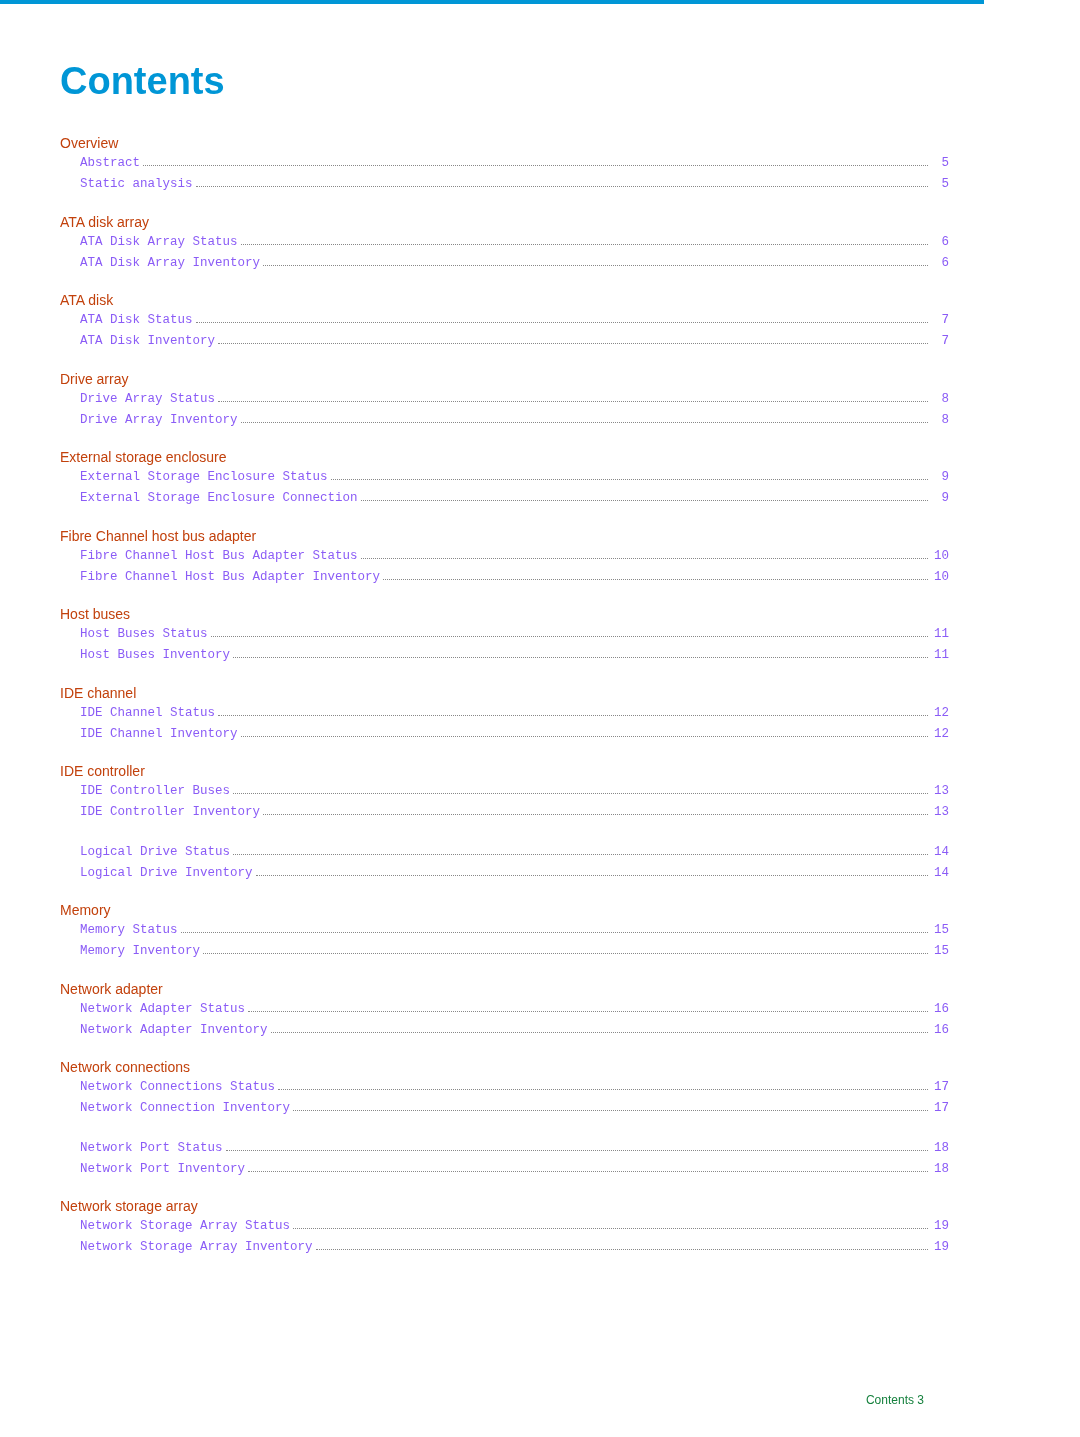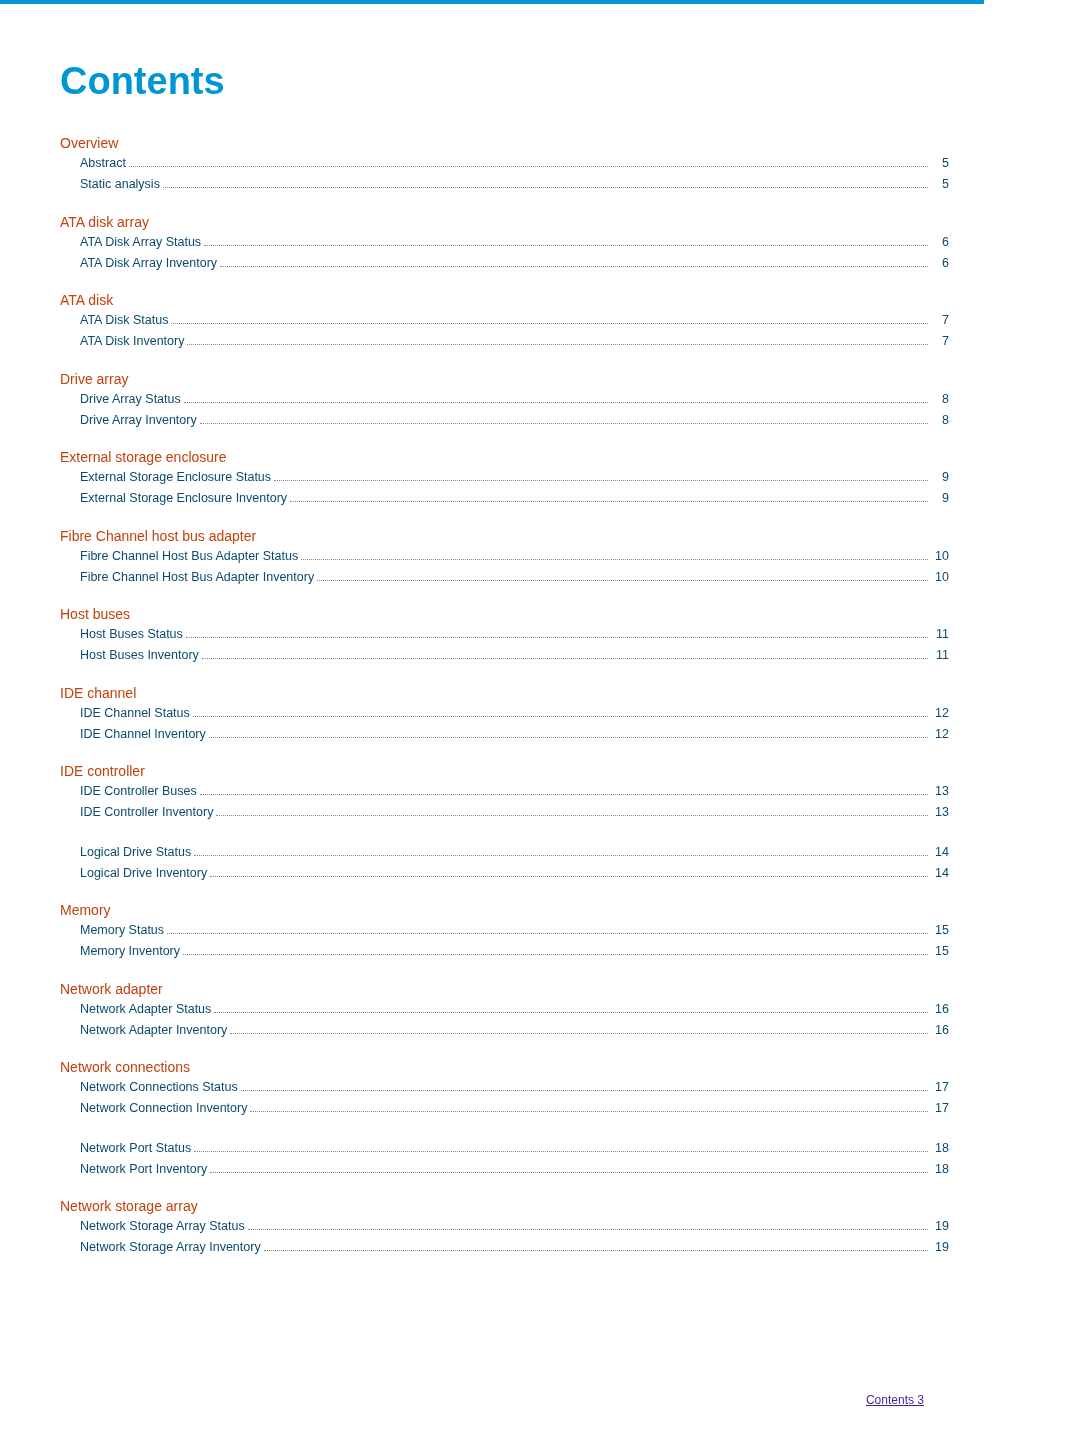--- a/index.html
+++ b/index.html
@@ -51,24 +51,24 @@
       font-size: 14px;
       font-weight: normal;
       margin-bottom: 2px;
       font-family: Arial, Helvetica, sans-serif;
     }
 
     .toc-entry {
       display: flex;
       align-items: baseline;
       font-size: 12.5px;
-      color: #0c4a6e;
+      color: #8b5cf6;
       line-height: 1.7;
       padding-left: 20px;
-      font-family: Liberation Sans, sans-serif;
+      font-family: Liberation Mono, monospace;
     }
 
     .toc-entry-label {
       white-space: nowrap;
       flex-shrink: 0;
     }
 
     .toc-dots {
       flex: 1;
       border-bottom: 1px dotted #888;
@@ -81,23 +81,22 @@
       text-align: right;
       min-width: 18px;
       font-size: 12.5px;
     }
 
     .footer {
       position: absolute;
       bottom: 30px;
       right: 60px;
       font-size: 12px;
-      color: #4c1d95;
+      color: #15803d;
       font-family: Arial, Helvetica, sans-serif;
-      text-decoration: underline;
     }
   </style>
 </head>
 <body>
 
 <div class="page">
   <div class="top-border"></div>
 
   <h1 class="page-title">Contents</h1>
 
@@ -155,21 +154,21 @@
         </div>
       </div>
       <div class="toc-section">
         <div class="section-heading">External storage enclosure</div>
         <div class="toc-entry">
           <span class="toc-entry-label">External Storage Enclosure Status</span>
           <span class="toc-dots"></span>
           <span class="toc-page">9</span>
         </div>
         <div class="toc-entry">
-          <span class="toc-entry-label">External Storage Enclosure Inventory</span>
+          <span class="toc-entry-label">External Storage Enclosure Connection</span>
           <span class="toc-dots"></span>
           <span class="toc-page">9</span>
         </div>
       </div>
       <div class="toc-section">
         <div class="section-heading">Fibre Channel host bus adapter</div>
         <div class="toc-entry">
           <span class="toc-entry-label">Fibre Channel Host Bus Adapter Status</span>
           <span class="toc-dots"></span>
           <span class="toc-page">10</span>

